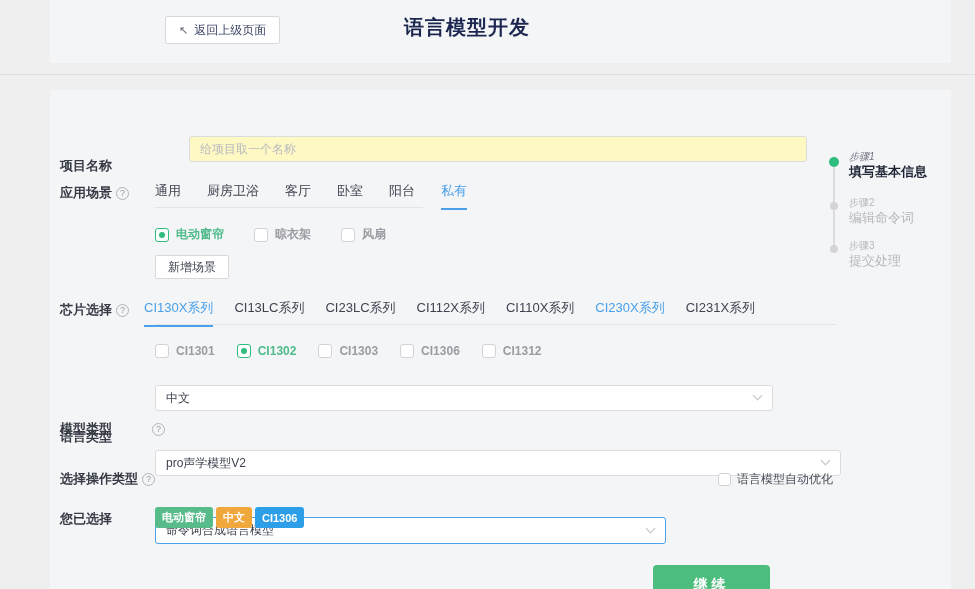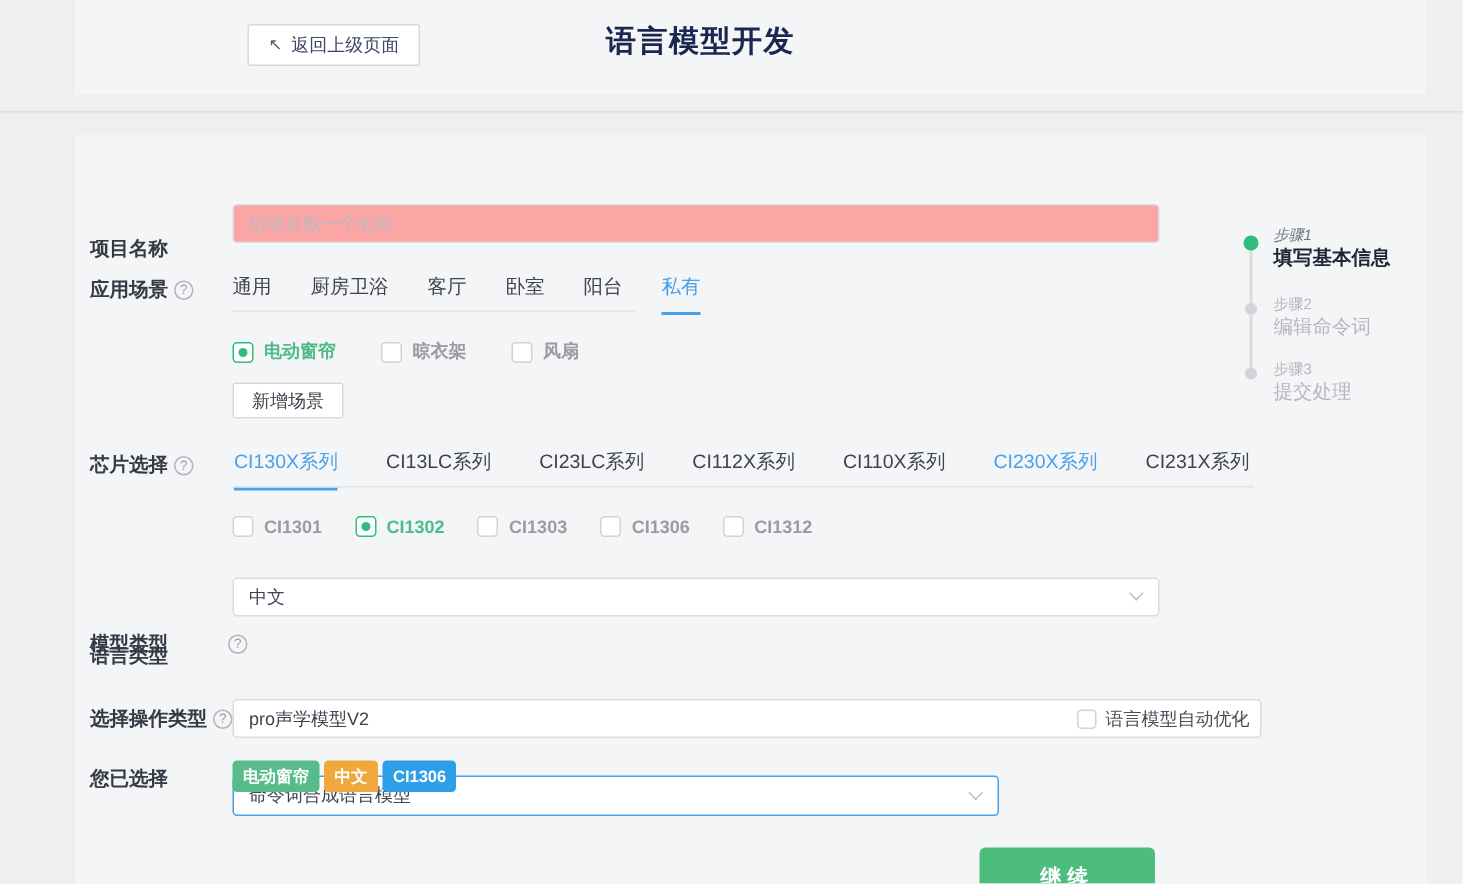--- a/index.html
+++ b/index.html
@@ -24,21 +24,21 @@
     padding:0 13px;background:#fff;border:1px solid #d8d8dc;border-radius:2px;
     font-size:12px;color:#3d4566;cursor:pointer;}
   .back-arrow{font-size:11px;color:#5a5f6e;line-height:1;}
   .page-title{left:467px;top:14px;transform:translateX(-50%);font-size:20px;font-weight:700;
     color:#1b2750;white-space:nowrap;letter-spacing:1px;}
 
   .flabel{font-size:13px;font-weight:700;color:#363a45;white-space:nowrap;display:flex;align-items:center;gap:4px;}
   .help{display:inline-block;width:13px;height:13px;border:1px solid #b3b3bb;border-radius:50%;
     font-size:9px;font-weight:400;line-height:11px;text-align:center;color:#9a9aa2;cursor:pointer;}
 
-  .text-input{display:flex;align-items:center;background:#fca5a5;border:1px solid #dcdce0;border-radius:3px;}
+  .text-input{display:flex;align-items:center;background:#fef9c3;border:1px solid #dcdce0;border-radius:3px;margin-left:34px;}
   .text-input input{width:100%;height:100%;border:none;outline:none;background:transparent;
     padding:0 10px;font-size:12px;color:#3f4350;font-family:inherit;}
   .text-input input::placeholder{color:#b9b9c0;}
 
   .tabs{display:flex;gap:26px;}
   .tab{font-size:13px;color:#3f4350;padding-bottom:10px;position:relative;cursor:pointer;white-space:nowrap;}
   .tab.active{color:var(--accent-blue);}
   .tab.active::after{content:"";position:absolute;left:0;right:0;bottom:0;height:2px;background:var(--accent-blue);}
   .tab.hl{color:var(--accent-blue);}
   .tabline{height:1px;background:#e4e4e8;}
@@ -130,21 +130,21 @@
       <span class="cb"></span>
       <span class="opt-label">风扇</span>
     </div>
   </div>
   <button class="abs small-btn" style="left:155px;top:255px;">新增场景</button>
 
   <div class="abs flabel" style="left:60px;top:301px;">
     <span>芯片选择</span>
     <span class="help">?</span>
   </div>
-  <div class="abs tabs" style="left:156px;top:299px;gap:32px;text-align:right;">
+  <div class="abs tabs" style="left:144px;top:299px;gap:21px;text-align:right;">
     <div class="tab active">CI130X系列</div>
     <div class="tab">CI13LC系列</div>
     <div class="tab">CI23LC系列</div>
     <div class="tab">CI112X系列</div>
     <div class="tab">CI110X系列</div>
     <div class="tab hl">CI230X系列</div>
     <div class="tab">CI231X系列</div>
   </div>
   <div class="abs tabline" style="left:155px;top:324px;width:681px;"></div>
 
@@ -176,21 +176,21 @@
   </div>
   <div class="abs select" style="left:155px;top:385px;width:618px;height:26px;">
     <span>中文</span>
     <span class="chev"></span>
   </div>
 
   <div class="abs flabel" style="left:60px;top:420px;gap:40px;">
     <span>模型类型</span>
     <span class="help">?</span>
   </div>
-  <div class="abs select" style="left:155px;top:440px;width:686px;height:26px;">
+  <div class="abs select" style="left:155px;top:424px;width:686px;height:26px;">
     <span>pro声学模型V2</span>
     <span class="chev"></span>
   </div>
 
   <div class="abs flabel" style="left:60px;top:470px;">
     <span>选择操作类型</span>
     <span class="help">?</span>
   </div>
   <div class="abs select focused" style="left:155px;top:465px;width:511px;height:27px;">
     <span>命令词合成语言模型</span>

